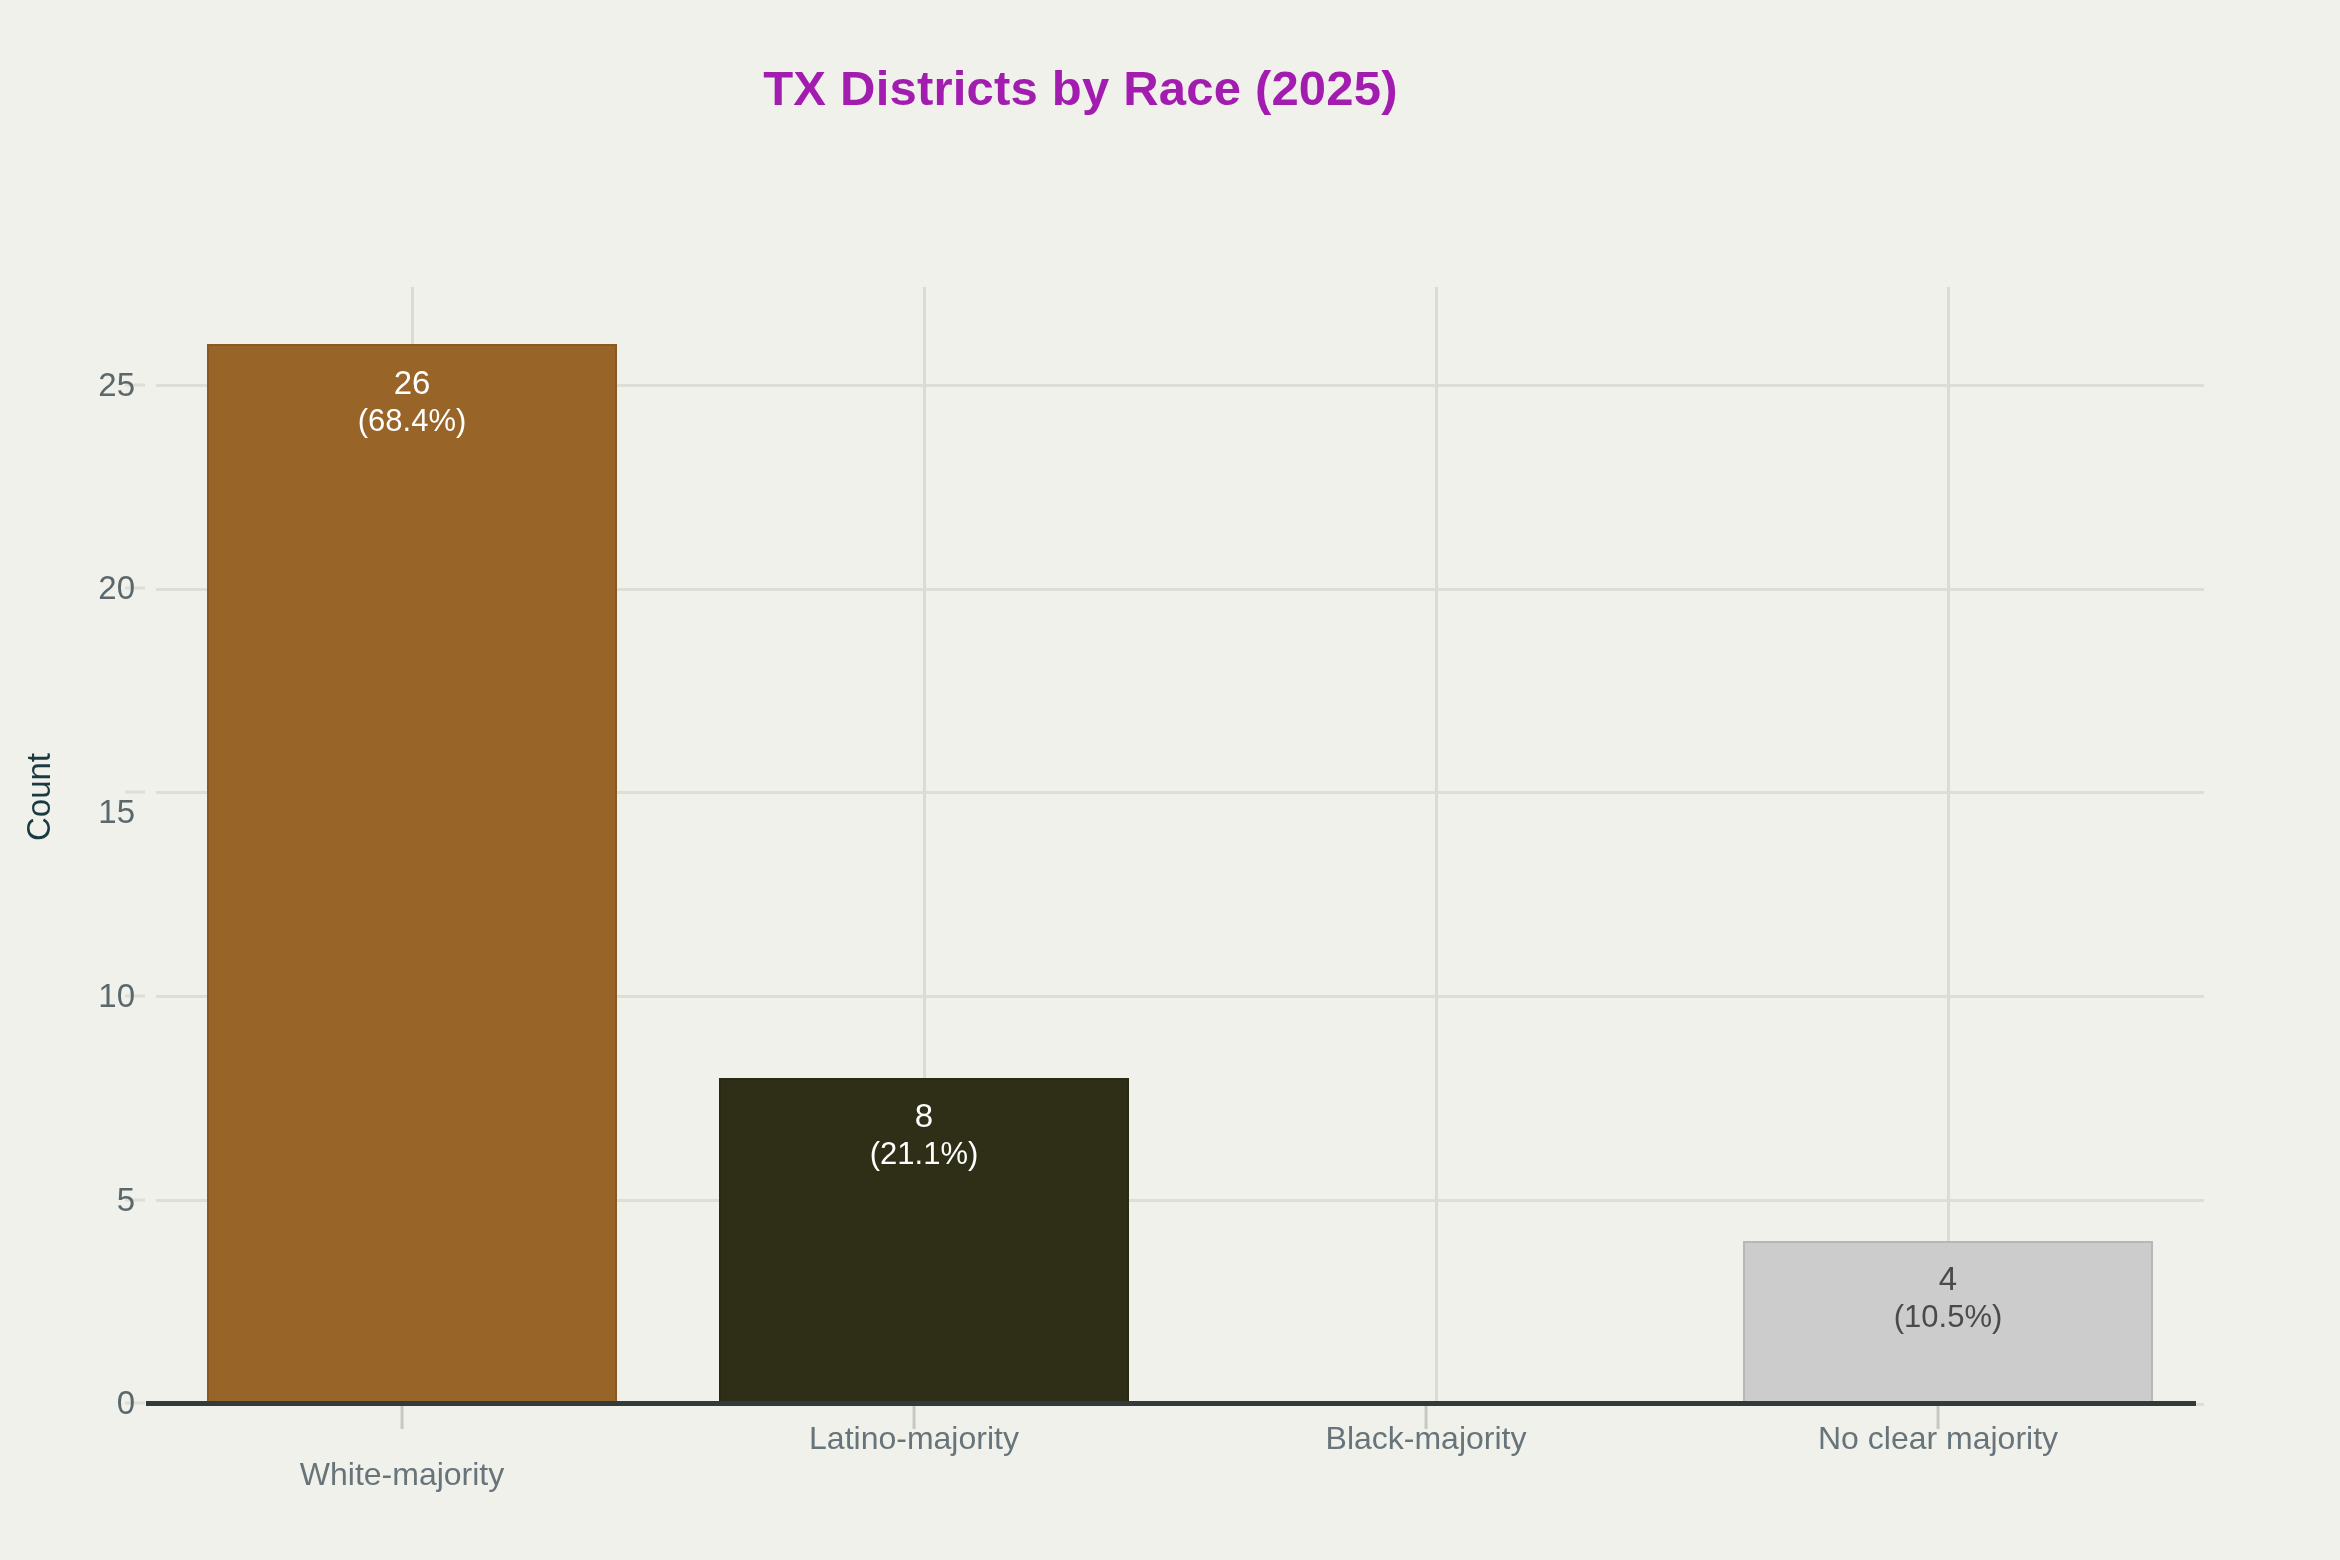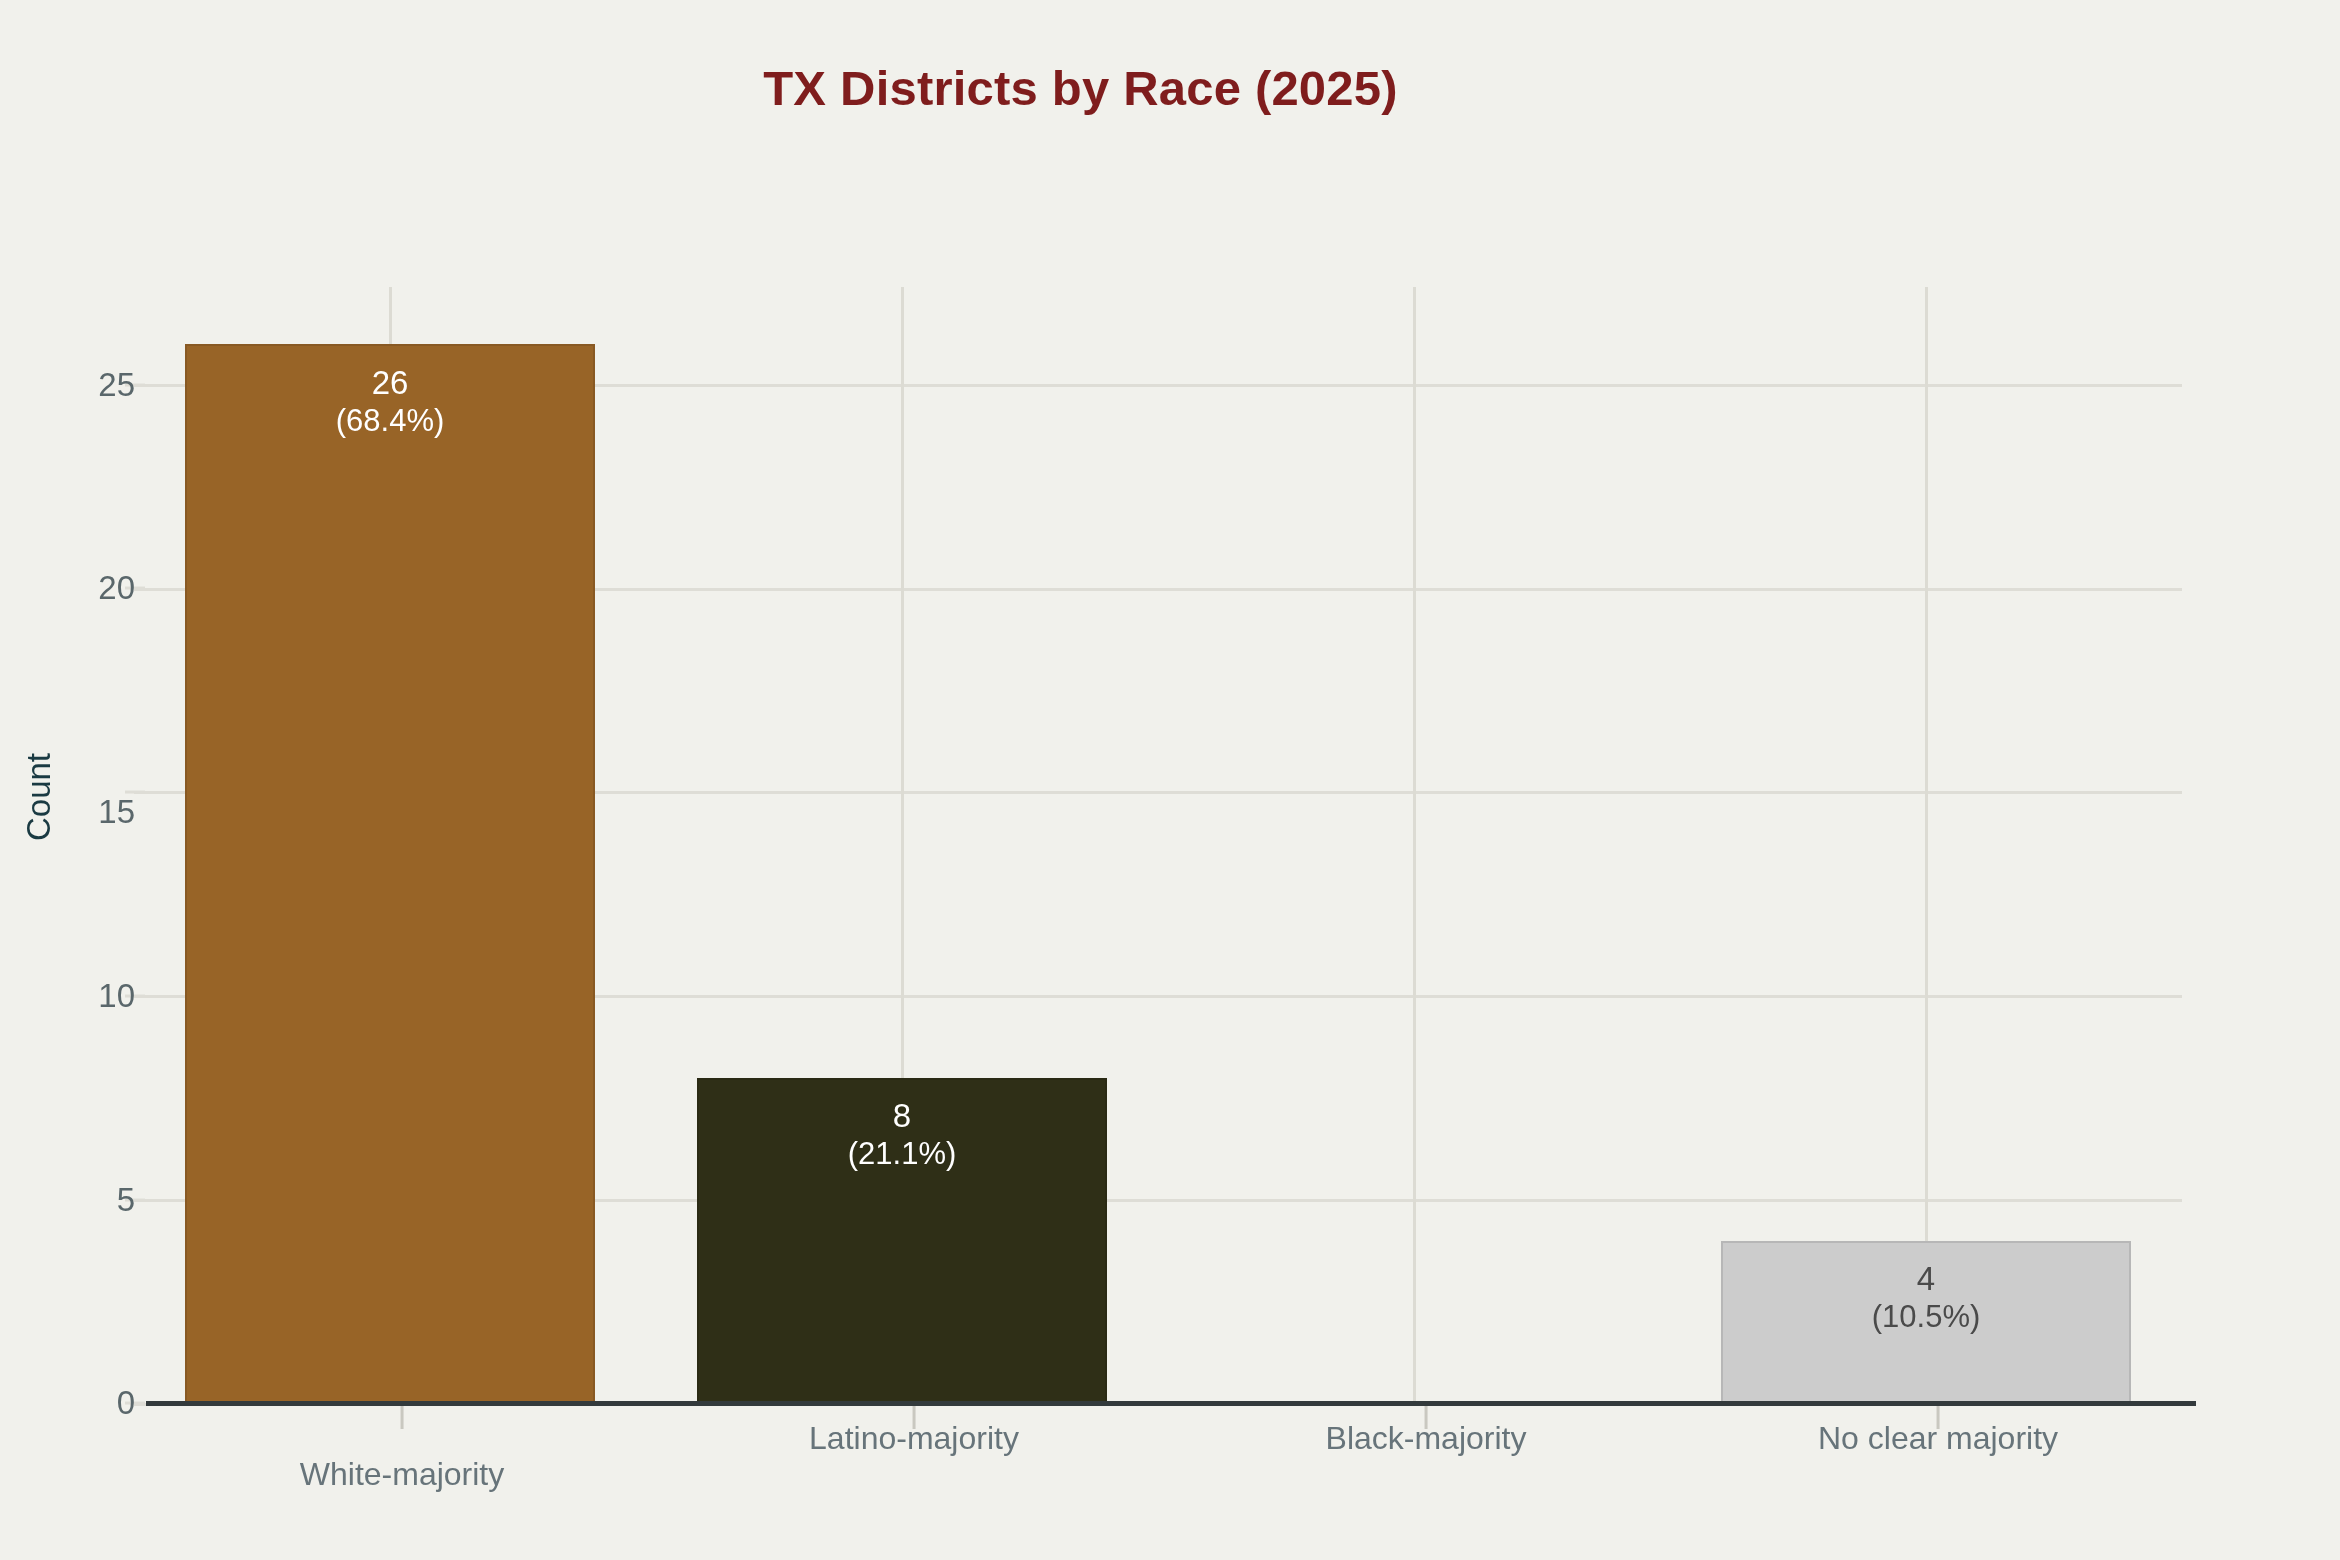--- a/index.html
+++ b/index.html
@@ -23,21 +23,21 @@
 
   
   #chart-title {
     position: absolute;
     left: 0;
     top: 60px;
     width: 2161px;
     text-align: center;
     font-size: 49px;
     font-weight: bold;
-    color: #7f1d1d;
+    color: #a21caf;
     letter-spacing: 0.2px;
     white-space: nowrap;
   }
 
   
   #xlabel {
     position: absolute;
     left: 0;
     top: 1494px;
     width: 2341px;
@@ -55,21 +55,21 @@
     font-size: 33px;
     color: #1A3A42;
     transform: rotate(-90deg);
     transform-origin: center center;
     white-space: nowrap;
   }
 
   
   #plot {
     position: absolute;
-    left: 134px;
+    left: 156px;
     top: 287px;
     width: 2048px;
     height: 1117px;
   }
 
   .hgrid {
     position: absolute;
     left: 0;
     width: 2048px;
     height: 2.9px;

